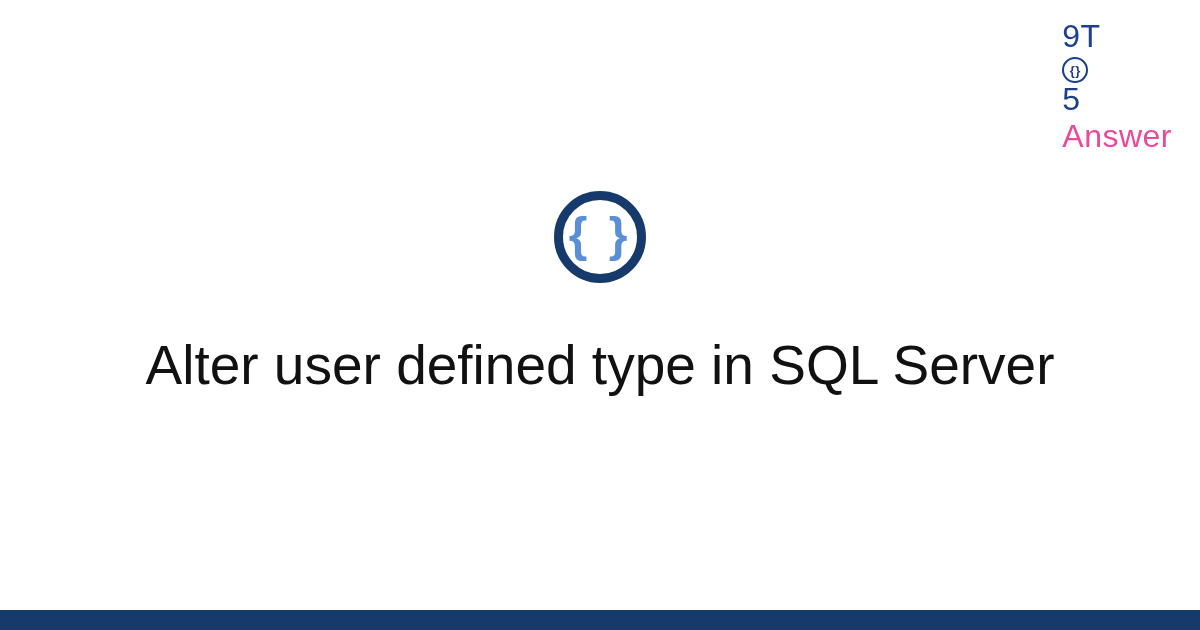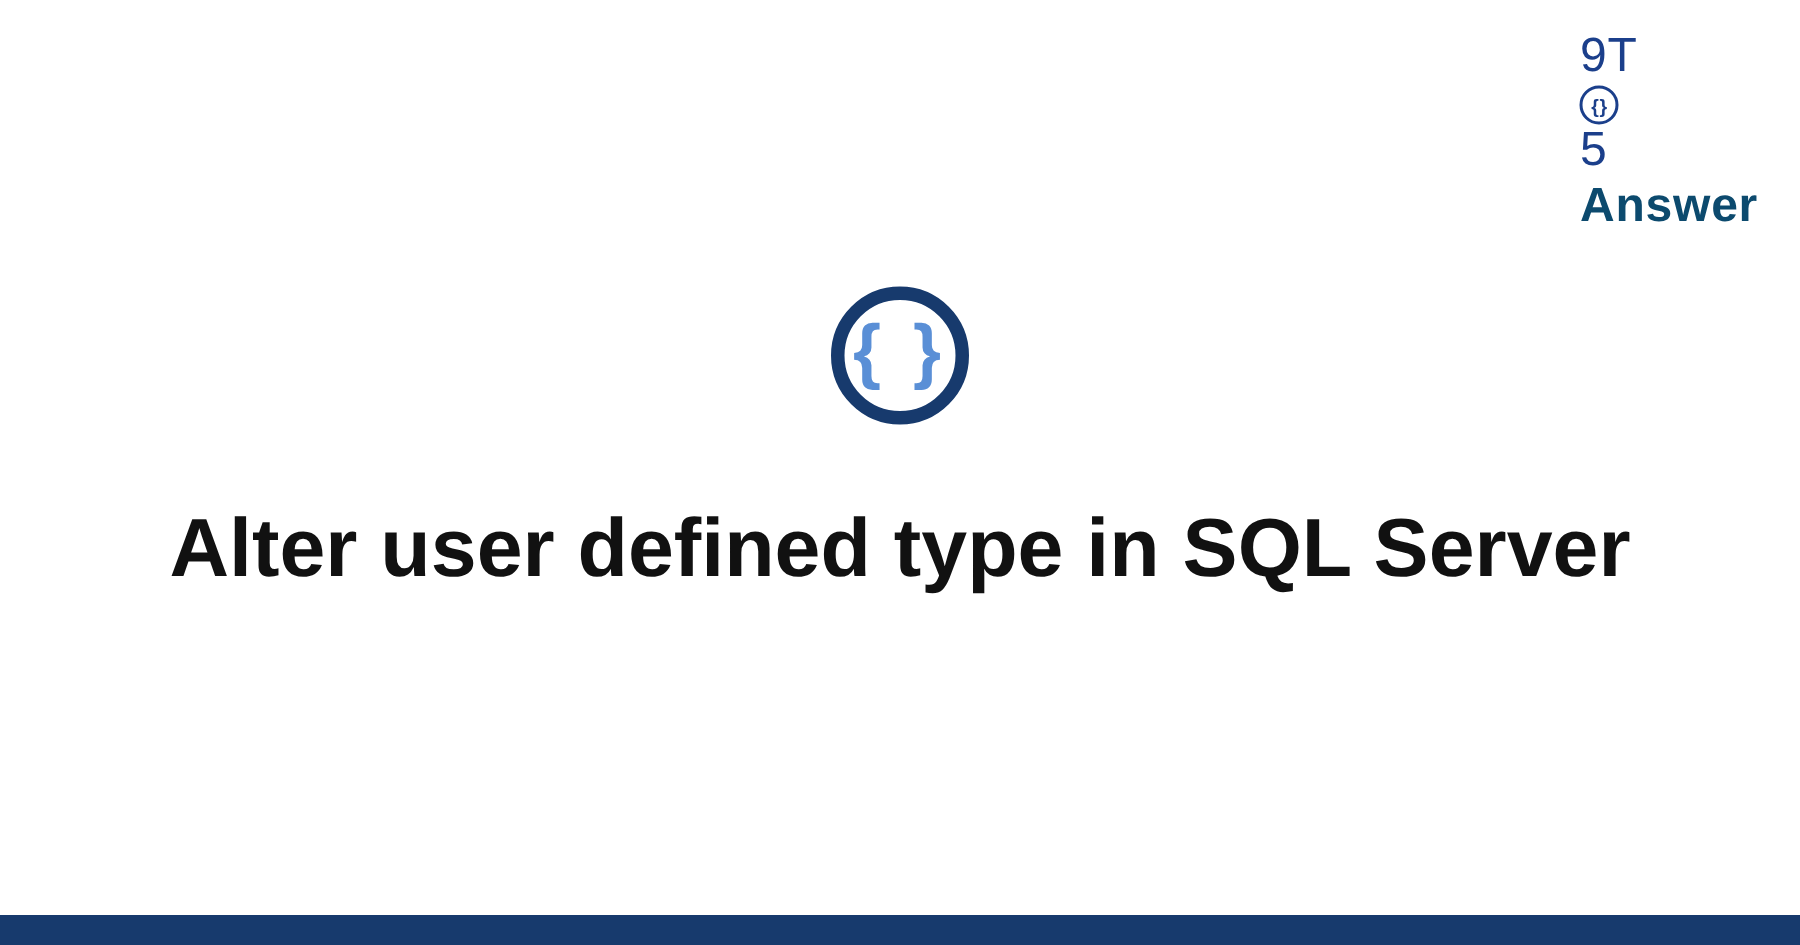--- a/index.html
+++ b/index.html
@@ -43,22 +43,22 @@
       font-weight: 600;
       position: relative;
       top: 2px;
       margin: 0 1px;
     }
     .logo-5 {
       color: #1b3f8b;
       font-weight: 500;
     }
     .logo-answer {
-      color: #0c4a6e;
-      font-weight: 700;
+      color: #ec4899;
+      font-weight: 400;
       margin-left: 31px;
     }
     .center {
       position: absolute;
       top: 0;
       left: 0;
       width: 100%;
       height: 100%;
       display: flex;
       flex-direction: column;
@@ -81,21 +81,21 @@
       font-size: 48px;
       font-weight: 700;
       letter-spacing: 4px;
       line-height: 1;
       font-family: "Segoe UI", Arial, sans-serif;
       position: relative;
       top: -2px;
     }
     .title {
       font-size: 55px;
-      font-weight: 700;
+      font-weight: 400;
       color: #111111;
       text-align: center;
       line-height: 1.25;
       max-width: 1000px;
     }
     .footer-bar {
       position: absolute;
       left: 0;
       bottom: 0;
       width: 100%;

